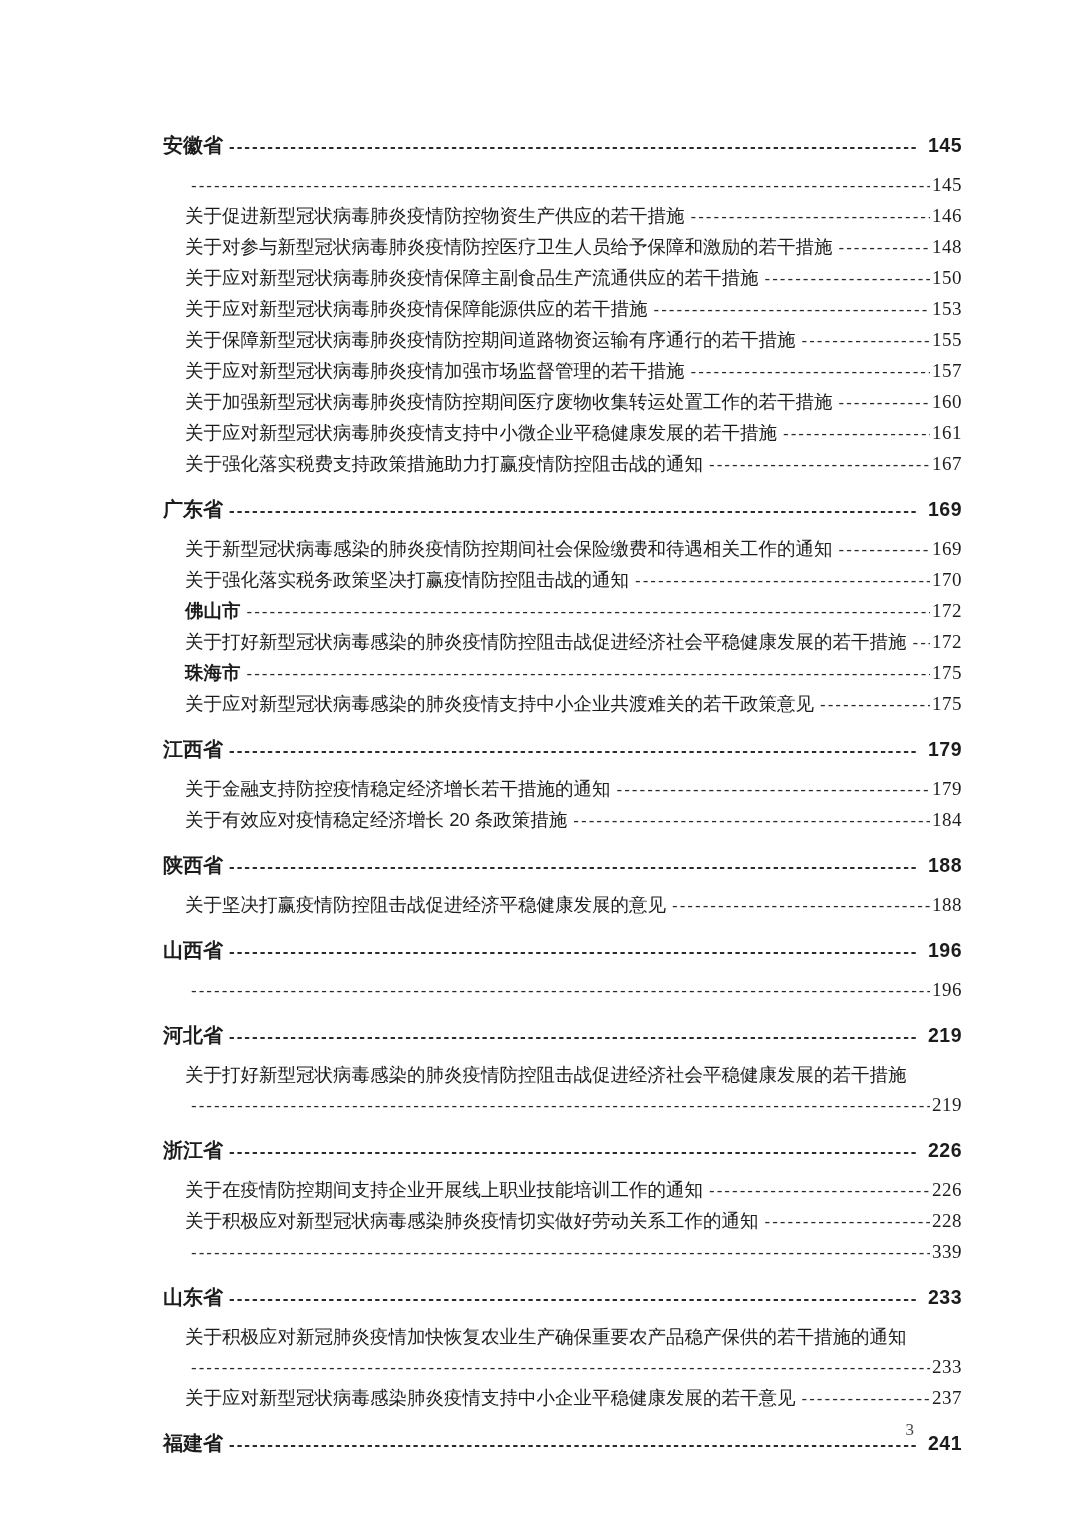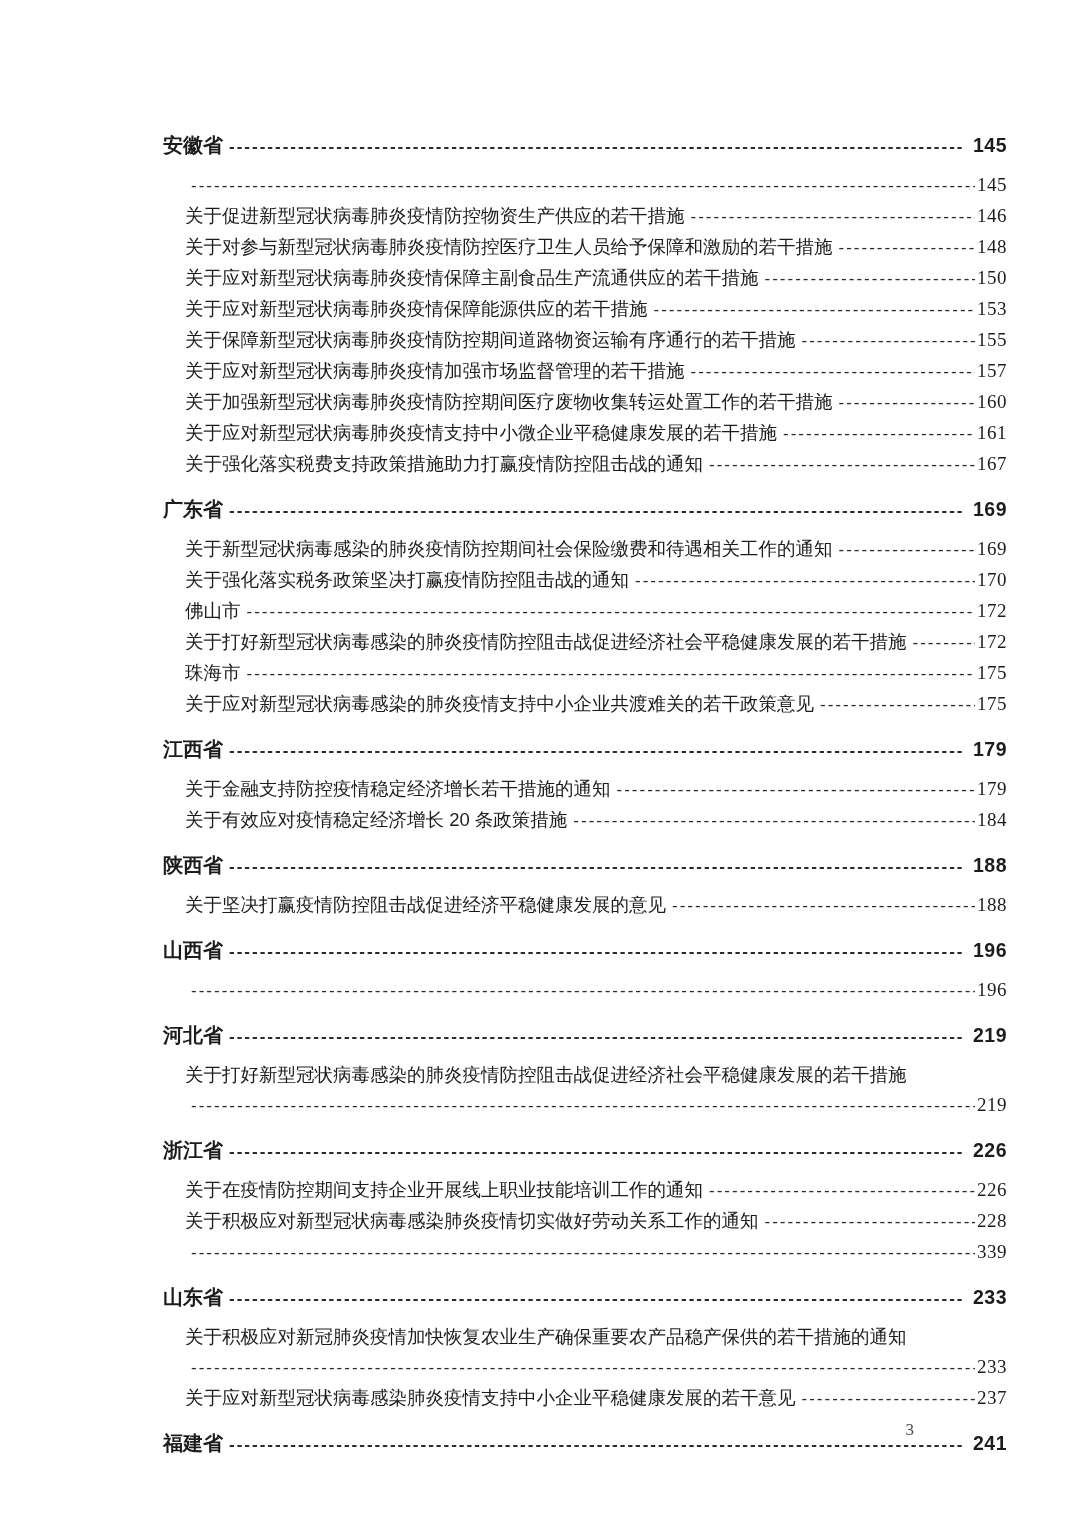--- a/index.html
+++ b/index.html
@@ -8,21 +8,21 @@
     background: #ffffff;
   }
   .page {
     position: relative;
     width: 1080px;
     height: 1528px;
     background: #ffffff;
     color: #1c1c1c;
     font-family: "Liberation Sans", "DejaVu Sans", sans-serif;
     box-sizing: border-box;
-    padding: 116px 73px 0 163px;
+    padding: 116px 118px 0 163px;
     overflow: hidden;
     border-radius: 22px;
   }
   .toc { width: 100%; }
 
   .row {
     display: flex;
     align-items: baseline;
     line-height: 30px;
     font-size: 18.5px;
@@ -63,21 +63,21 @@
     font-weight: 700;
     font-family: "Liberation Sans", sans-serif;
     font-size: 19.5px;
     margin-left: 8px;
   }
 
   
   .row.entry { padding-left: 22px; }
 
   
-  .row.entry.city .title { font-weight: 400; }
+  .row.entry.city .title { font-weight: 700; }
 
   
   .row.entry.wrap-title .title {
     white-space: normal;
     font-family: Liberation Serif, serif;
   }
 
   .footer-pagenum {
     position: absolute;
     right: 166px;

